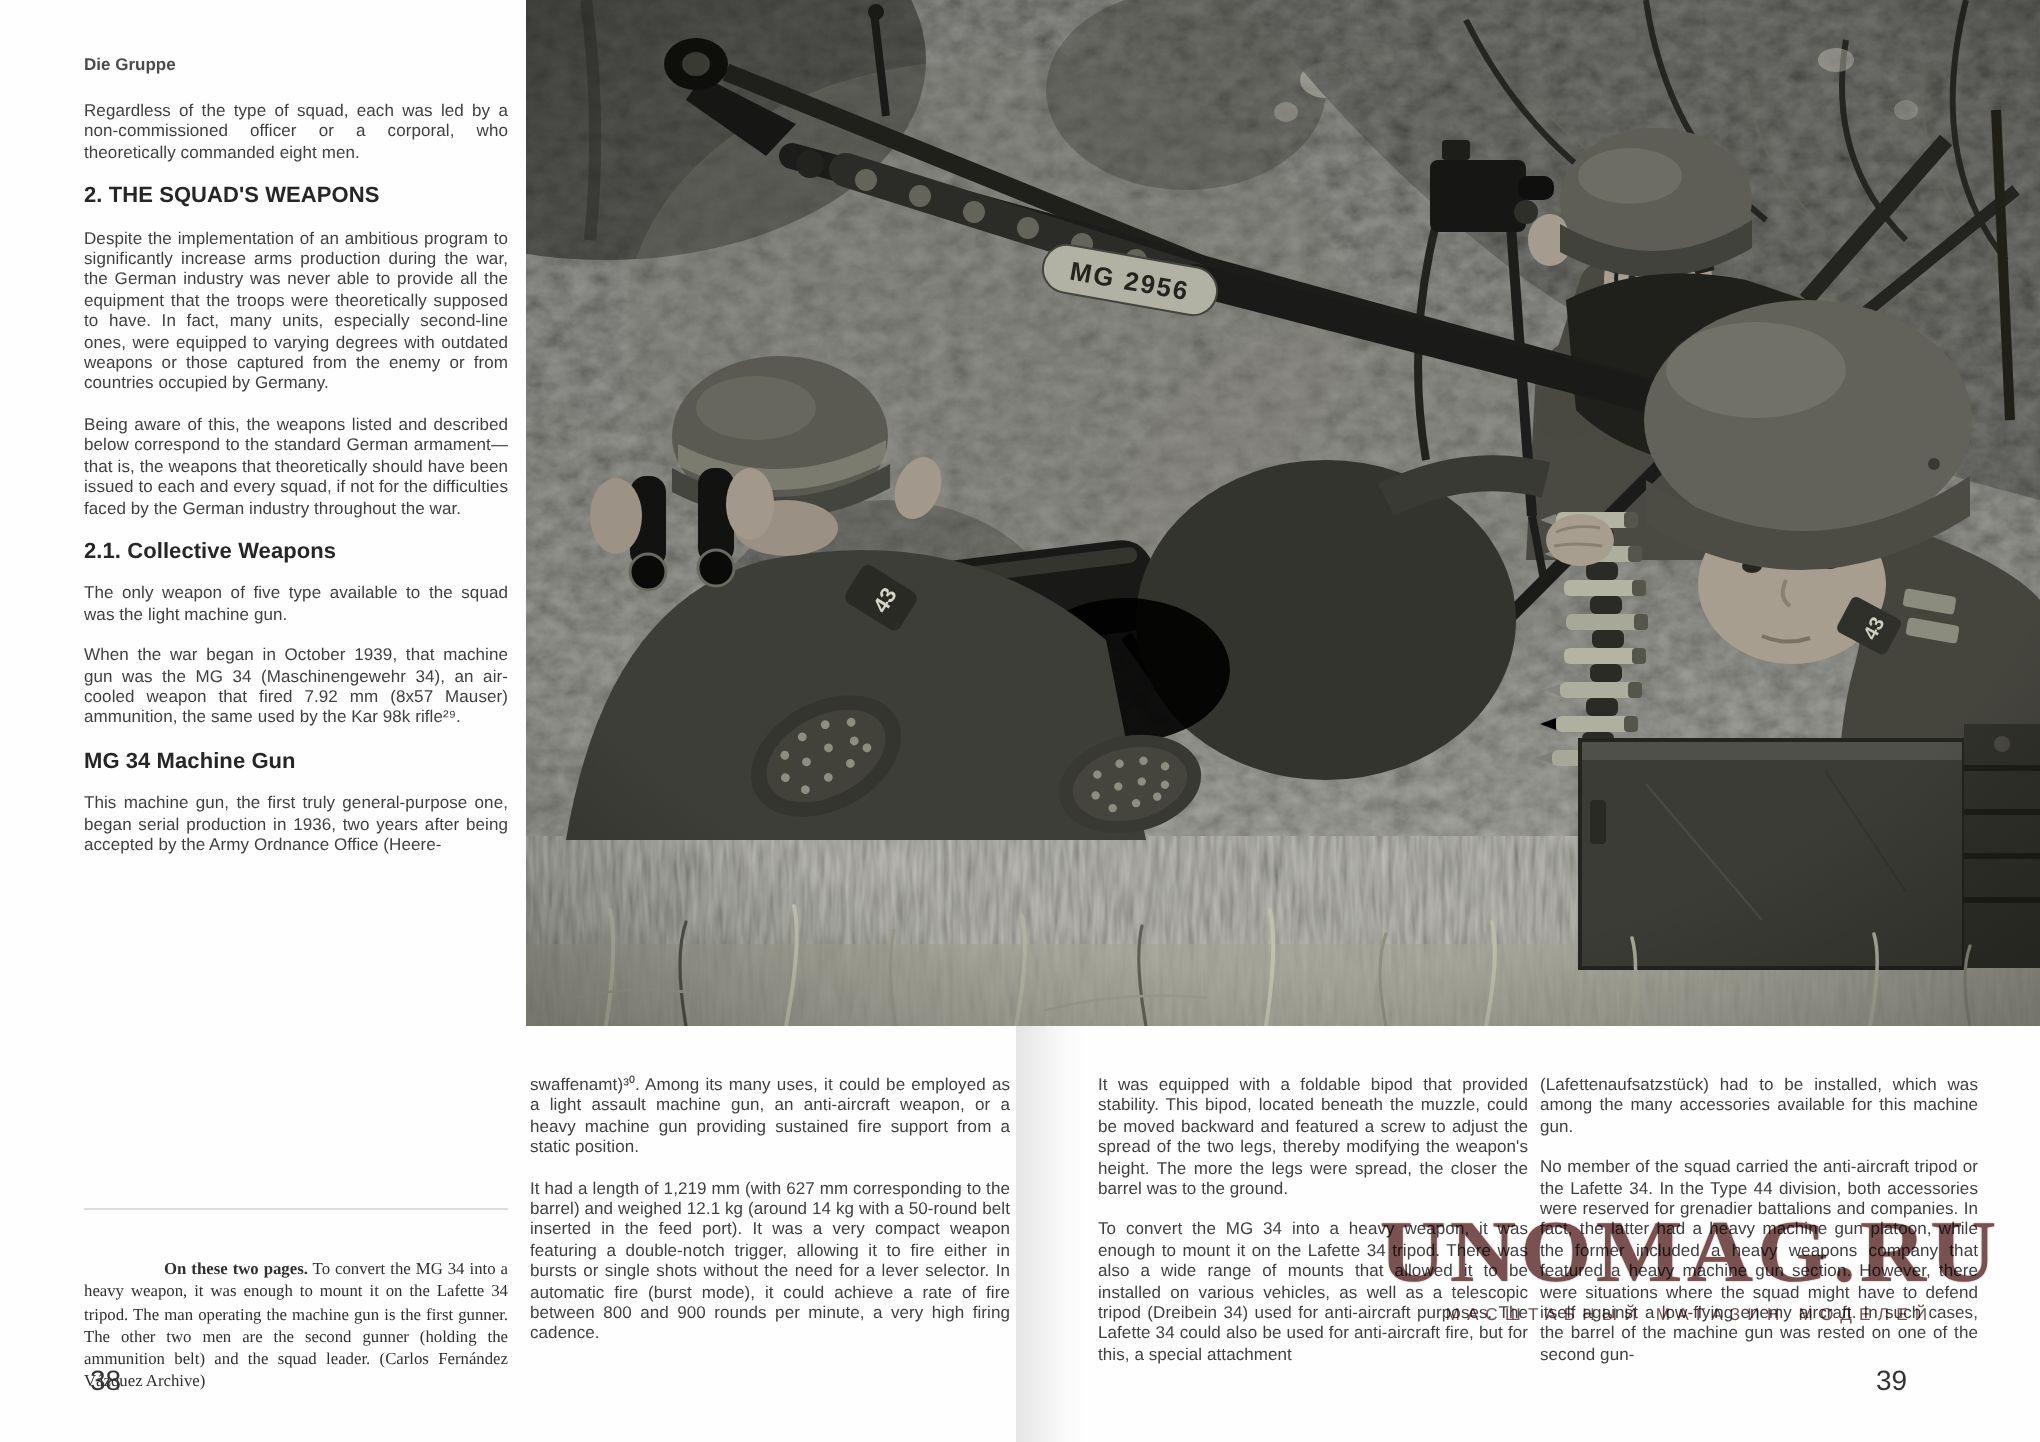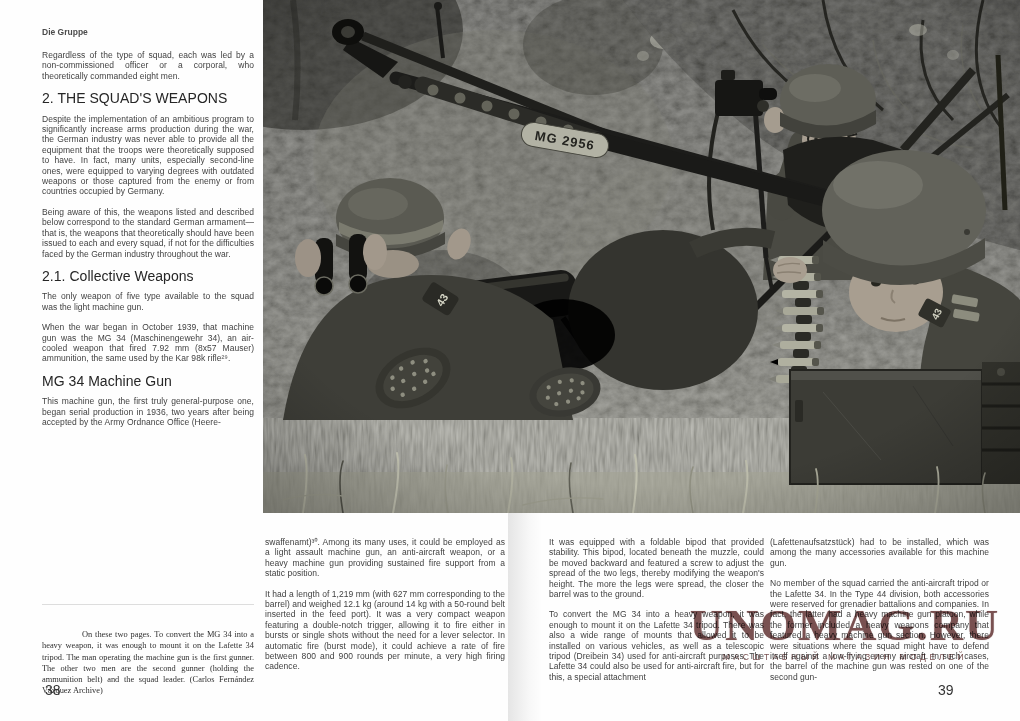--- a/index.html
+++ b/index.html
@@ -3,30 +3,30 @@
 <meta charset="utf-8">
 <style>
   html,body{margin:0;padding:0;}
   body{
     width:1020px;height:721px;position:relative;background:#fefefe;
     font-family:"Liberation Sans",sans-serif;color:#3f3f3f;overflow:hidden;
   }
   .running-header{position:absolute;left:42px;top:27px;font-size:8.5px;font-weight:bold;color:#4c4c4c;}
   .col{position:absolute;text-align:justify;font-size:8.5px;line-height:10.4px;letter-spacing:.04px;}
   .col p{margin:0 0 10px 0;}
-  .col .h{font-size:14px;font-weight:normal;color:#262626;margin:12px 0 10px 0;}
+  .col .h{font-size:11px;font-weight:bold;color:#262626;margin:12px 0 10px 0;}
   .col .h.first{margin-top:12px;}
   #leftcol{left:42px;top:50px;width:212px;}
   #col2{left:265px;top:537px;width:240px;}
   #col3{left:549px;top:537px;width:215px;}
   #col4{left:770px;top:537px;width:219px;}
   .caption-rule{position:absolute;left:42px;top:604px;width:212px;height:1px;background:#dddddd;}
   .caption{position:absolute;left:42px;top:629px;width:212px;margin:0;
     font-family:"Liberation Serif",serif;font-size:8.4px;line-height:11.3px;color:#2f2f2f;text-align:justify;}
-  .caption b{font-weight:normal;padding-left:40px;}
+  .caption b{font-weight:bold;padding-left:40px;}
   .pagenum{position:absolute;top:682px;font-size:14px;font-weight:normal;color:#333;}
   .pagenum.pl{left:45px;}
   .pagenum.pr{left:938px;}
   .photo{position:absolute;left:263px;top:0;width:757px;height:513px;margin:0;}
   .photo svg{display:block;}
   .gutter-shadow{position:absolute;left:508px;top:513px;width:34px;height:208px;
     background:linear-gradient(to right, rgba(60,60,60,.13), rgba(60,60,60,.03) 65%, rgba(60,60,60,0));}
   .watermark{position:absolute;left:670px;top:603px;width:350px;text-align:center;
     color:#6d4242;mix-blend-mode:multiply;opacity:.92;pointer-events:none;}
   .wm-title{font-family:"Liberation Serif",serif;font-weight:bold;font-size:46px;line-height:1;

